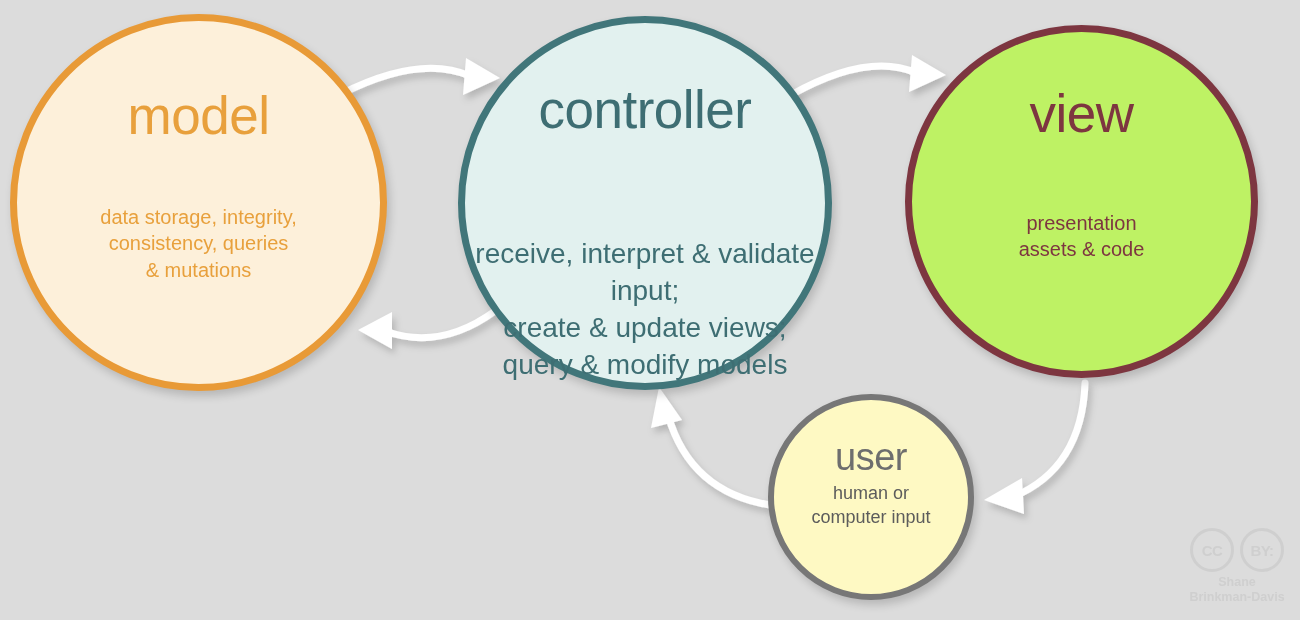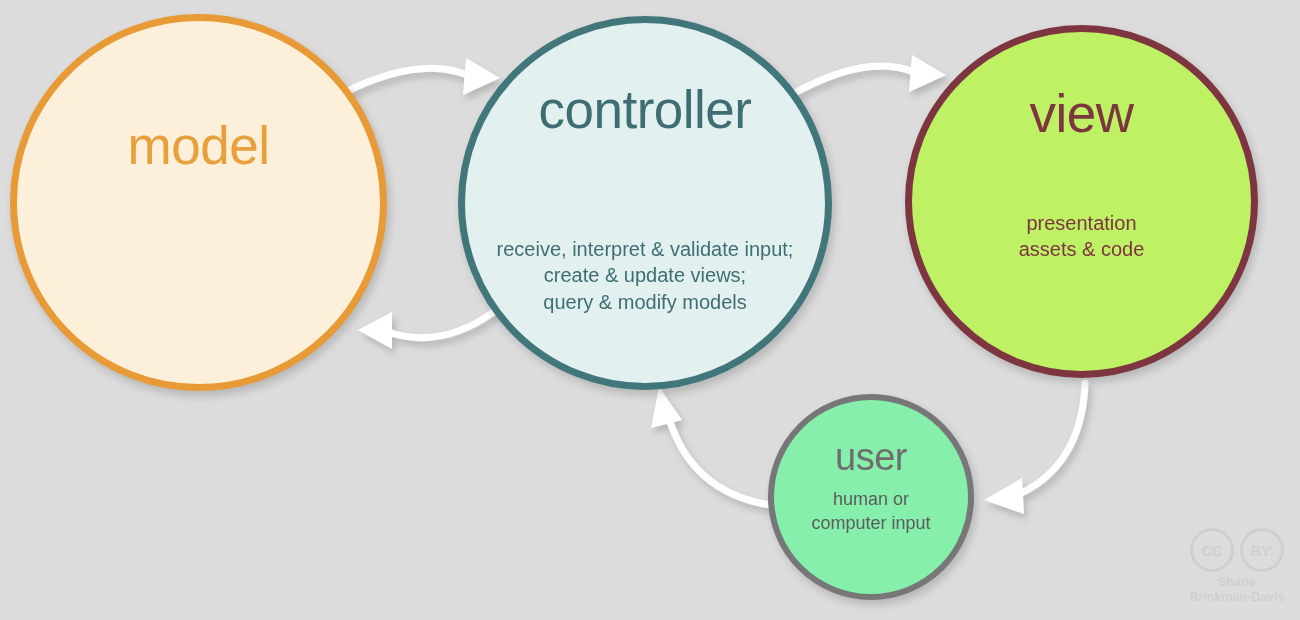--- a/index.html
+++ b/index.html
@@ -30,50 +30,50 @@
   .node .desc{
     line-height:1.32;
   }
 
   
   #node-model{
     left:10px;top:14px;width:377px;height:377px;
     background:#fdf0da;
     border:7px solid #e89a37;
   }
-  #node-model .title{font-size:53px;color:#e8a03c;margin-top:98px;}
+  #node-model .title{font-size:53px;color:#e8a03c;margin-top:68px;}
   #node-model .desc{font-size:20px;color:#e8a03c;margin-top:62px;}
 
   
   #node-controller{
     left:458px;top:16px;width:374px;height:374px;
     background:#e2f1ef;
     border:7px solid #41767a;
     gap:42px;
   }
   #node-controller .title{font-size:53px;color:#3e6e73;margin-top:60px;}
-  #node-controller .desc{font-size:20px;color:#3e6e73;margin-top:58px;}
+  #node-controller .desc{font-size:28px;color:#3e6e73;margin-top:58px;}
 
   
   #node-view{
     left:905px;top:25px;width:353px;height:353px;
     background:#bef264;
     border:7px solid #7d3640;
   }
   #node-view .title{font-size:53px;color:#7d3640;margin-top:55px;}
   #node-view .desc{font-size:20px;color:#7d3640;margin-top:70px;text-align:center;}
 
   
   #node-user{
     left:768px;top:394px;width:206px;height:206px;
-    background:#86efac;
+    background:#fef9c3;
     border:6px solid #777777;
   }
   #node-user .title{font-size:38px;color:#6e6e6e;margin-top:38px;}
-  #node-user .desc{font-size:18px;color:#5c5c5c;margin-top:12px;}
+  #node-user .desc{font-size:18px;color:#5c5c5c;margin-top:6px;}
 
   .shadow-ring{box-shadow:3px 5px 9px rgba(0,0,0,0.17);}
 
   
   #attribution{
     position:absolute;left:1178px;top:528px;
     width:118px;
     color:#cfcfcf;
     text-align:center;
     user-select:none;
@@ -121,20 +121,25 @@
     </g>
 
     <g filter="url(#softshadow)">
       <path d="M 770 505 Q 690 492 668 415" fill="none" stroke="#ffffff" stroke-width="7" stroke-linecap="round"></path>
       <path d="M 682 420 L 659 387 L 651 428 Z" fill="#ffffff"></path>
     </g>
   </svg>
 
   <div class="node shadow-ring" id="node-model">
     <div class="title">model</div>
+    <div class="desc">
+      <div>data storage, integrity,</div>
+      <div>consistency, queries</div>
+      <div>&amp; mutations</div>
+    </div>
   </div>
 
   <div class="node shadow-ring" id="node-controller">
     <div class="title">controller</div>
     <div class="desc">
       <div>receive, interpret &amp; validate input;</div>
       <div>create &amp; update views;</div>
       <div>query &amp; modify models</div>
     </div>
   </div>

